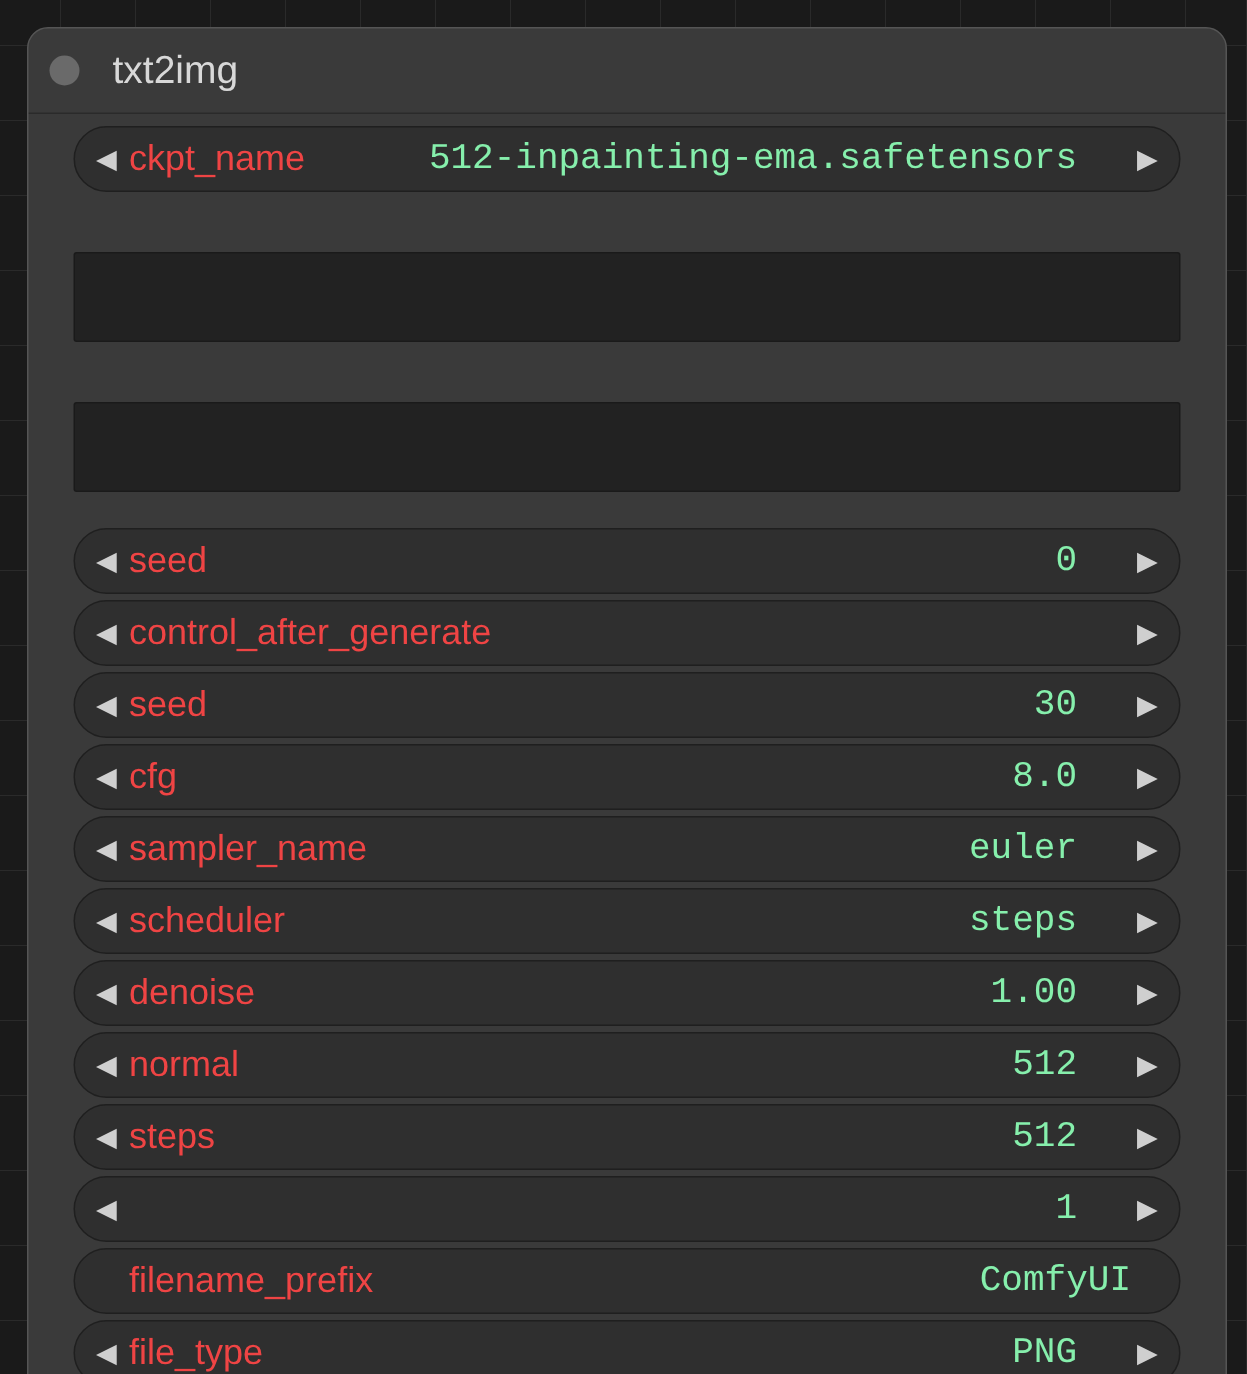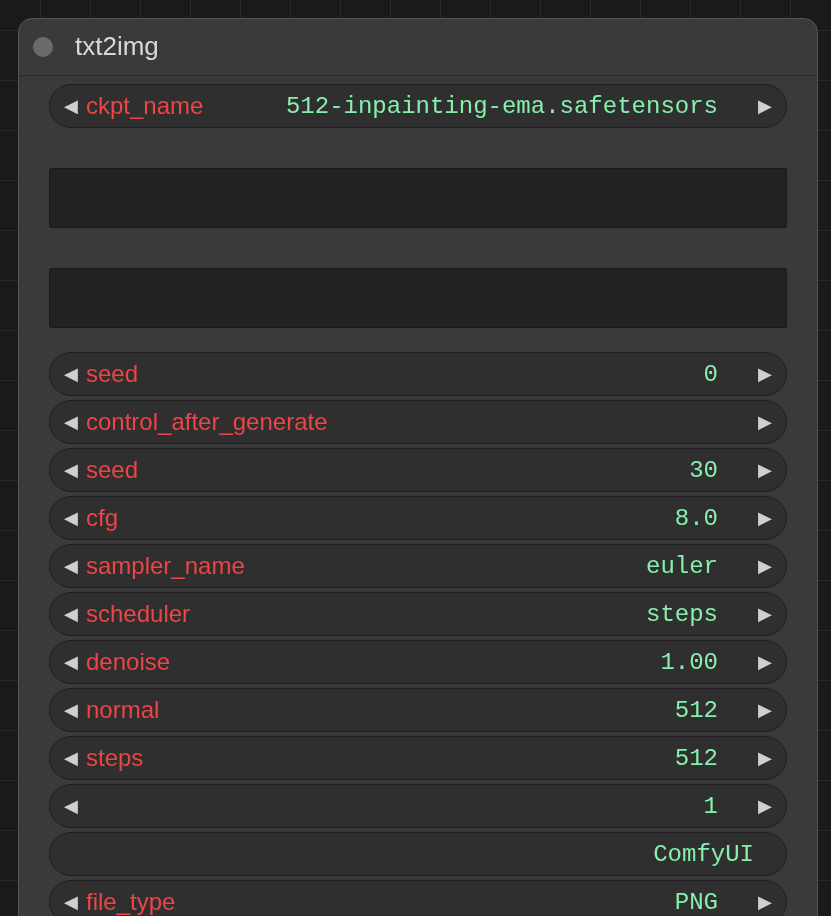--- a/index.html
+++ b/index.html
@@ -227,20 +227,21 @@
       <div class="widget">
         <span class="arrow">◀</span>
         <span class="spacer"></span>
         <span class="w-value">1</span>
         <span class="spacer" style="flex:0 0 30px"></span>
         <span class="arrow">▶</span>
       </div>
 
       <div class="widget">
         <span class="arrow-spacer"></span>
+        <span class="w-label">filename_prefix</span>
         <span class="spacer"></span>
         <span class="w-value">ComfyUI</span>
         <span class="spacer" style="flex:0 0 20px"></span>
       </div>
 
       <div class="widget">
         <span class="arrow">◀</span>
         <span class="w-label">file_type</span>
         <span class="spacer"></span>
         <span class="w-value">PNG</span>

